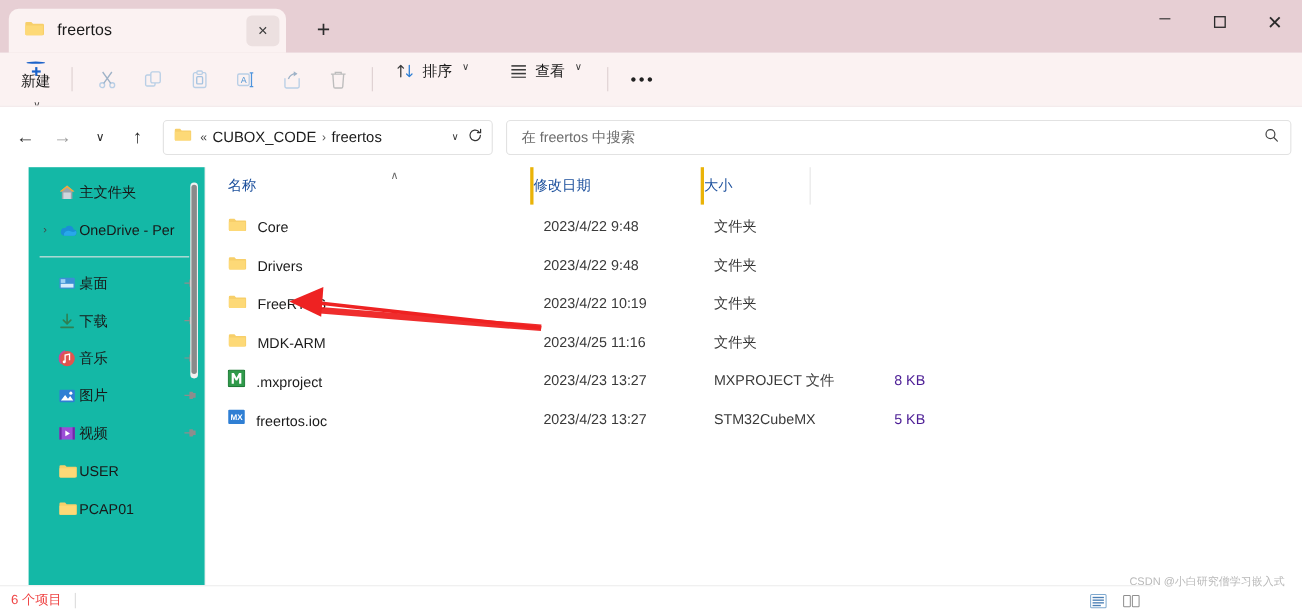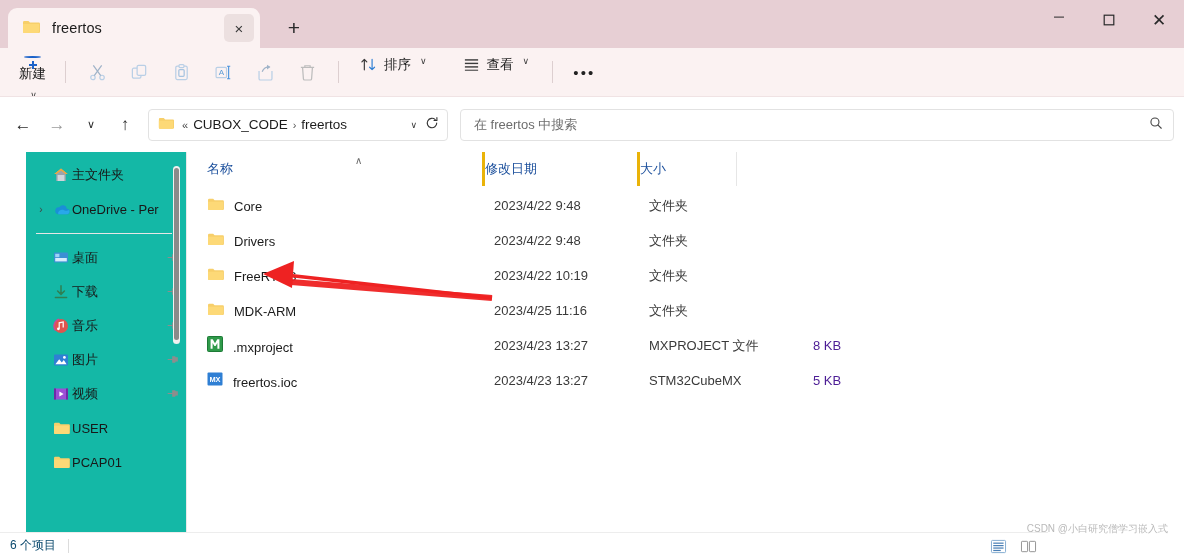--- a/index.html
+++ b/index.html
@@ -207,21 +207,21 @@
   .r-size { width: 100px; padding-left: 12px; color: #4c1d95; text-align: center; padding-right: 22px; }
 
   
   .statusbar {
     position: absolute; left: 0; top: 532px;
     width: 1048px; height: 26px;
     background: #ffffff;
     border-top: 1px solid #ededed;
     display: flex; align-items: center;
     padding-left: 10px;
-    font-size: 12px; color: #0c4a6e;
+    font-size: 12px; color: #ef4444;
   }
   .status-sep { width: 1px; height: 14px; background: #dcdcdc; margin-left: 12px; }
   .viewtoggles { position: absolute; right: 6px; top: 1px; display: flex; gap: 2px; }
   .vt { width: 28px; height: 24px; display: flex; align-items: center; justify-content: center; }
 
   
   .annot { position: absolute; left: 0; top: 0; width: 1184px; height: 558px; pointer-events: none; }
   .watermark {
     position: absolute; right: 16px; bottom: 22px;
     font-size: 10px; color: #b9b9b9;

